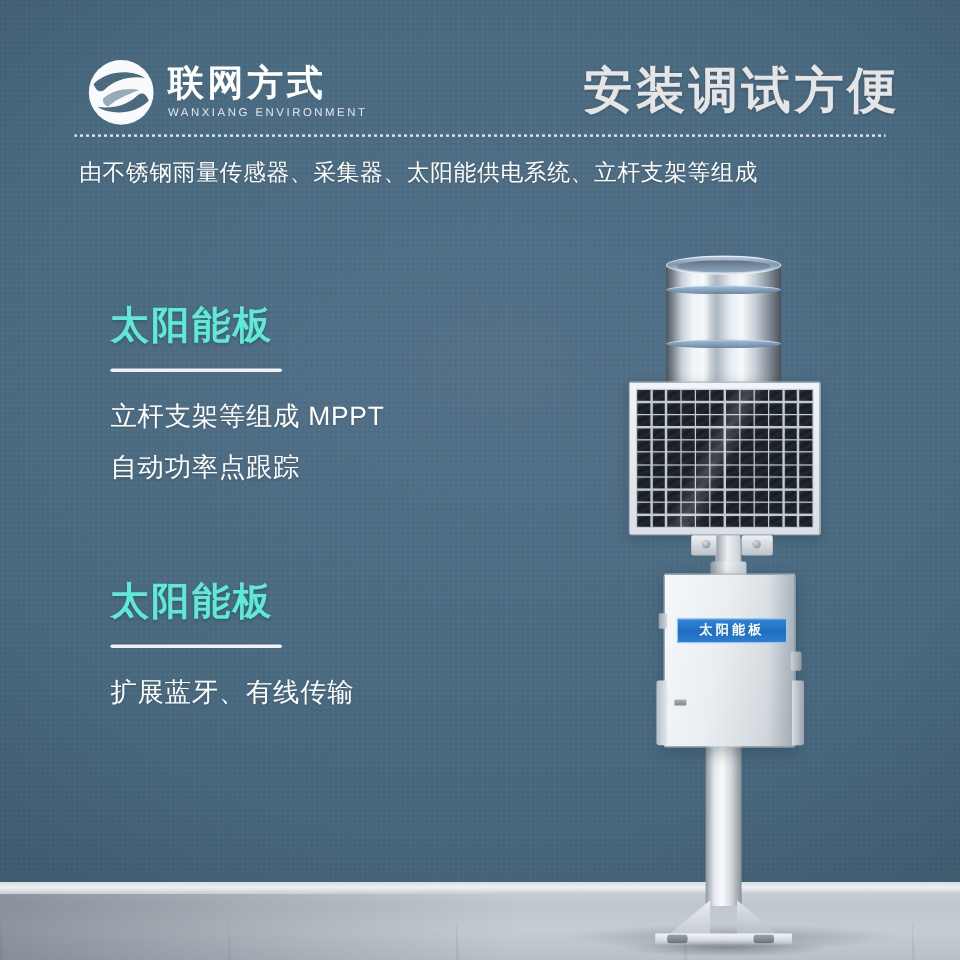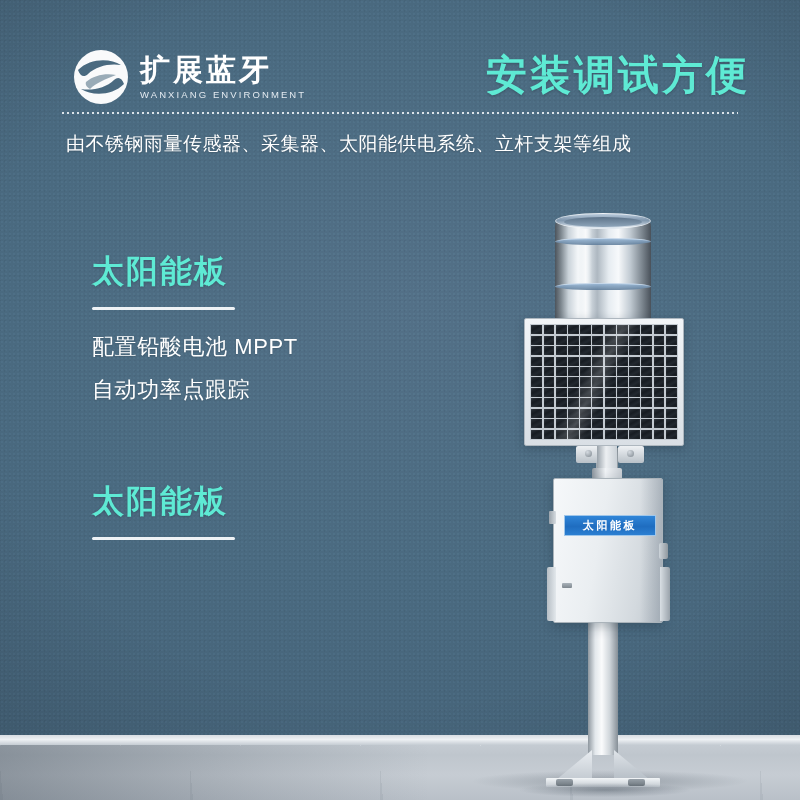--- a/index.html
+++ b/index.html
@@ -63,21 +63,21 @@
     font-size:30px; font-weight:bold; color:#fff; letter-spacing:3px;
     line-height:1.05; white-space:nowrap;
   }
   #logo-en {
     font-size:9.5px; color:#e3eaf0; letter-spacing:2.1px;
     margin-top:4px; white-space:nowrap;
   }
 
   #header-title {
     position:absolute; left:486px; top:48px;
-    font-size:41px; font-weight:bold; color:#5eead4;
+    font-size:41px; font-weight:bold; color:#e5e5e5;
     letter-spacing:3px; white-space:nowrap;
     text-shadow:0 1px 3px rgba(0,0,0,.22);
   }
 
   #dotted-divider {
     position:absolute; left:62px; top:112px; width:676px; height:2px;
     background-image:repeating-linear-gradient(90deg,#e9eef2 0 2px, transparent 2px 5px);
     opacity:.92;
   }
 
@@ -508,33 +508,34 @@
   <div id="logo-wrap">
     <div id="logo-mark">
       <svg width="58" height="58" viewBox="0 0 58 58" aria-hidden="true">
         <circle cx="29" cy="29" r="27" fill="#ffffff" opacity="0.97"></circle>
         <path d="M6 22 C18 10, 38 10, 49 17 C38 15, 24 18, 16 26 C12 30, 8 28, 6 22 Z" fill="#4a6a80"></path>
         <path d="M52 36 C40 48, 20 48, 9 41 C20 43, 34 40, 42 32 C46 28, 50 30, 52 36 Z" fill="#4a6a80"></path>
         <path d="M14 34 C22 27, 34 25, 44 27 C34 31, 24 35, 18 41 C15 39, 13 37, 14 34 Z" fill="#4a6a80" opacity="0.55"></path>
       </svg>
     </div>
     <div id="logo-text-col">
-      <div id="logo-cn">扩展蓝牙</div>
+      <div id="logo-cn">联网方式</div>
       <div id="logo-en">WANXIANG ENVIRONMENT</div>
     </div>
   </div>
 
   <div id="header-title">安装调试方便</div>
   <div id="dotted-divider"></div>
   <div id="header-sub">由不锈钢雨量传感器、采集器、太阳能供电系统、立杆支架等组成</div>
 </div>
 
 <div class="feature" id="feature-solar">
   <div class="feature-title">太阳能板</div>
   <div class="feature-rule"></div>
-  <div class="feature-line">配置铅酸电池 MPPT</div>
+  <div class="feature-line">立杆支架等组成 MPPT</div>
   <div class="feature-line">自动功率点跟踪</div>
 </div>
 
 <div class="feature" id="feature-network">
   <div class="feature-title">太阳能板</div>
   <div class="feature-rule"></div>
+  <div class="feature-line">扩展蓝牙、有线传输</div>
 </div>
 
 </body></html>

